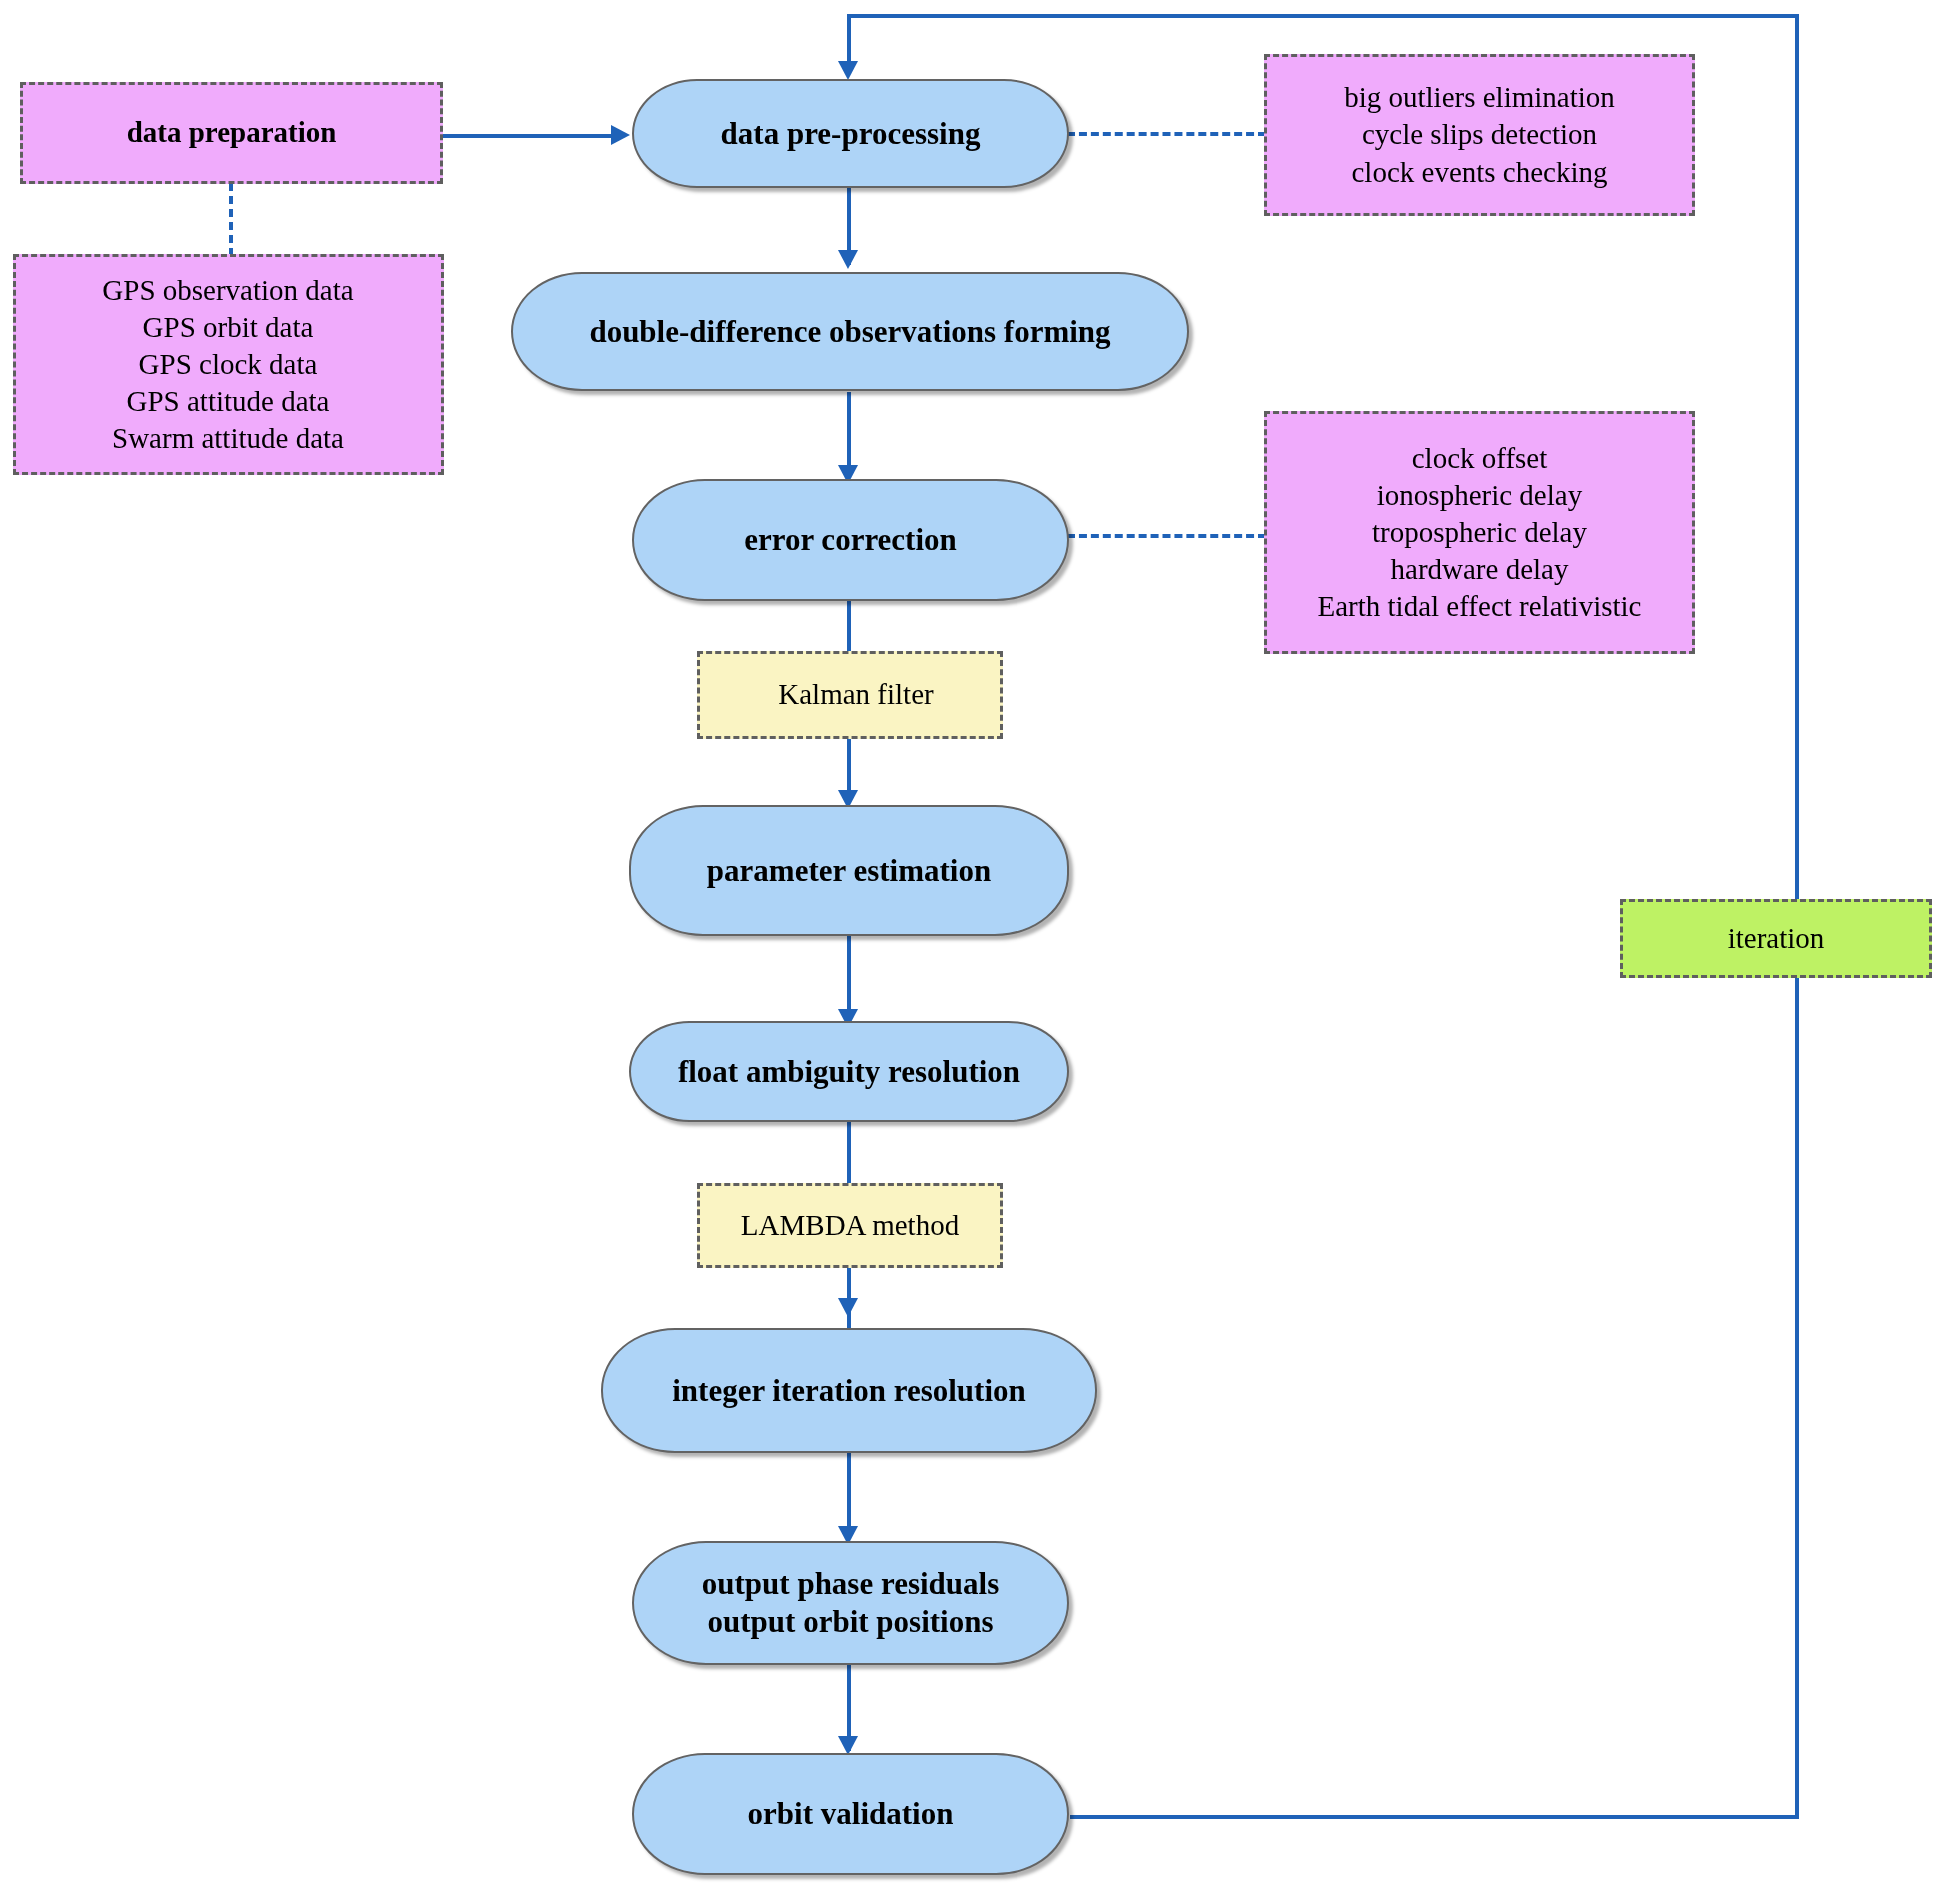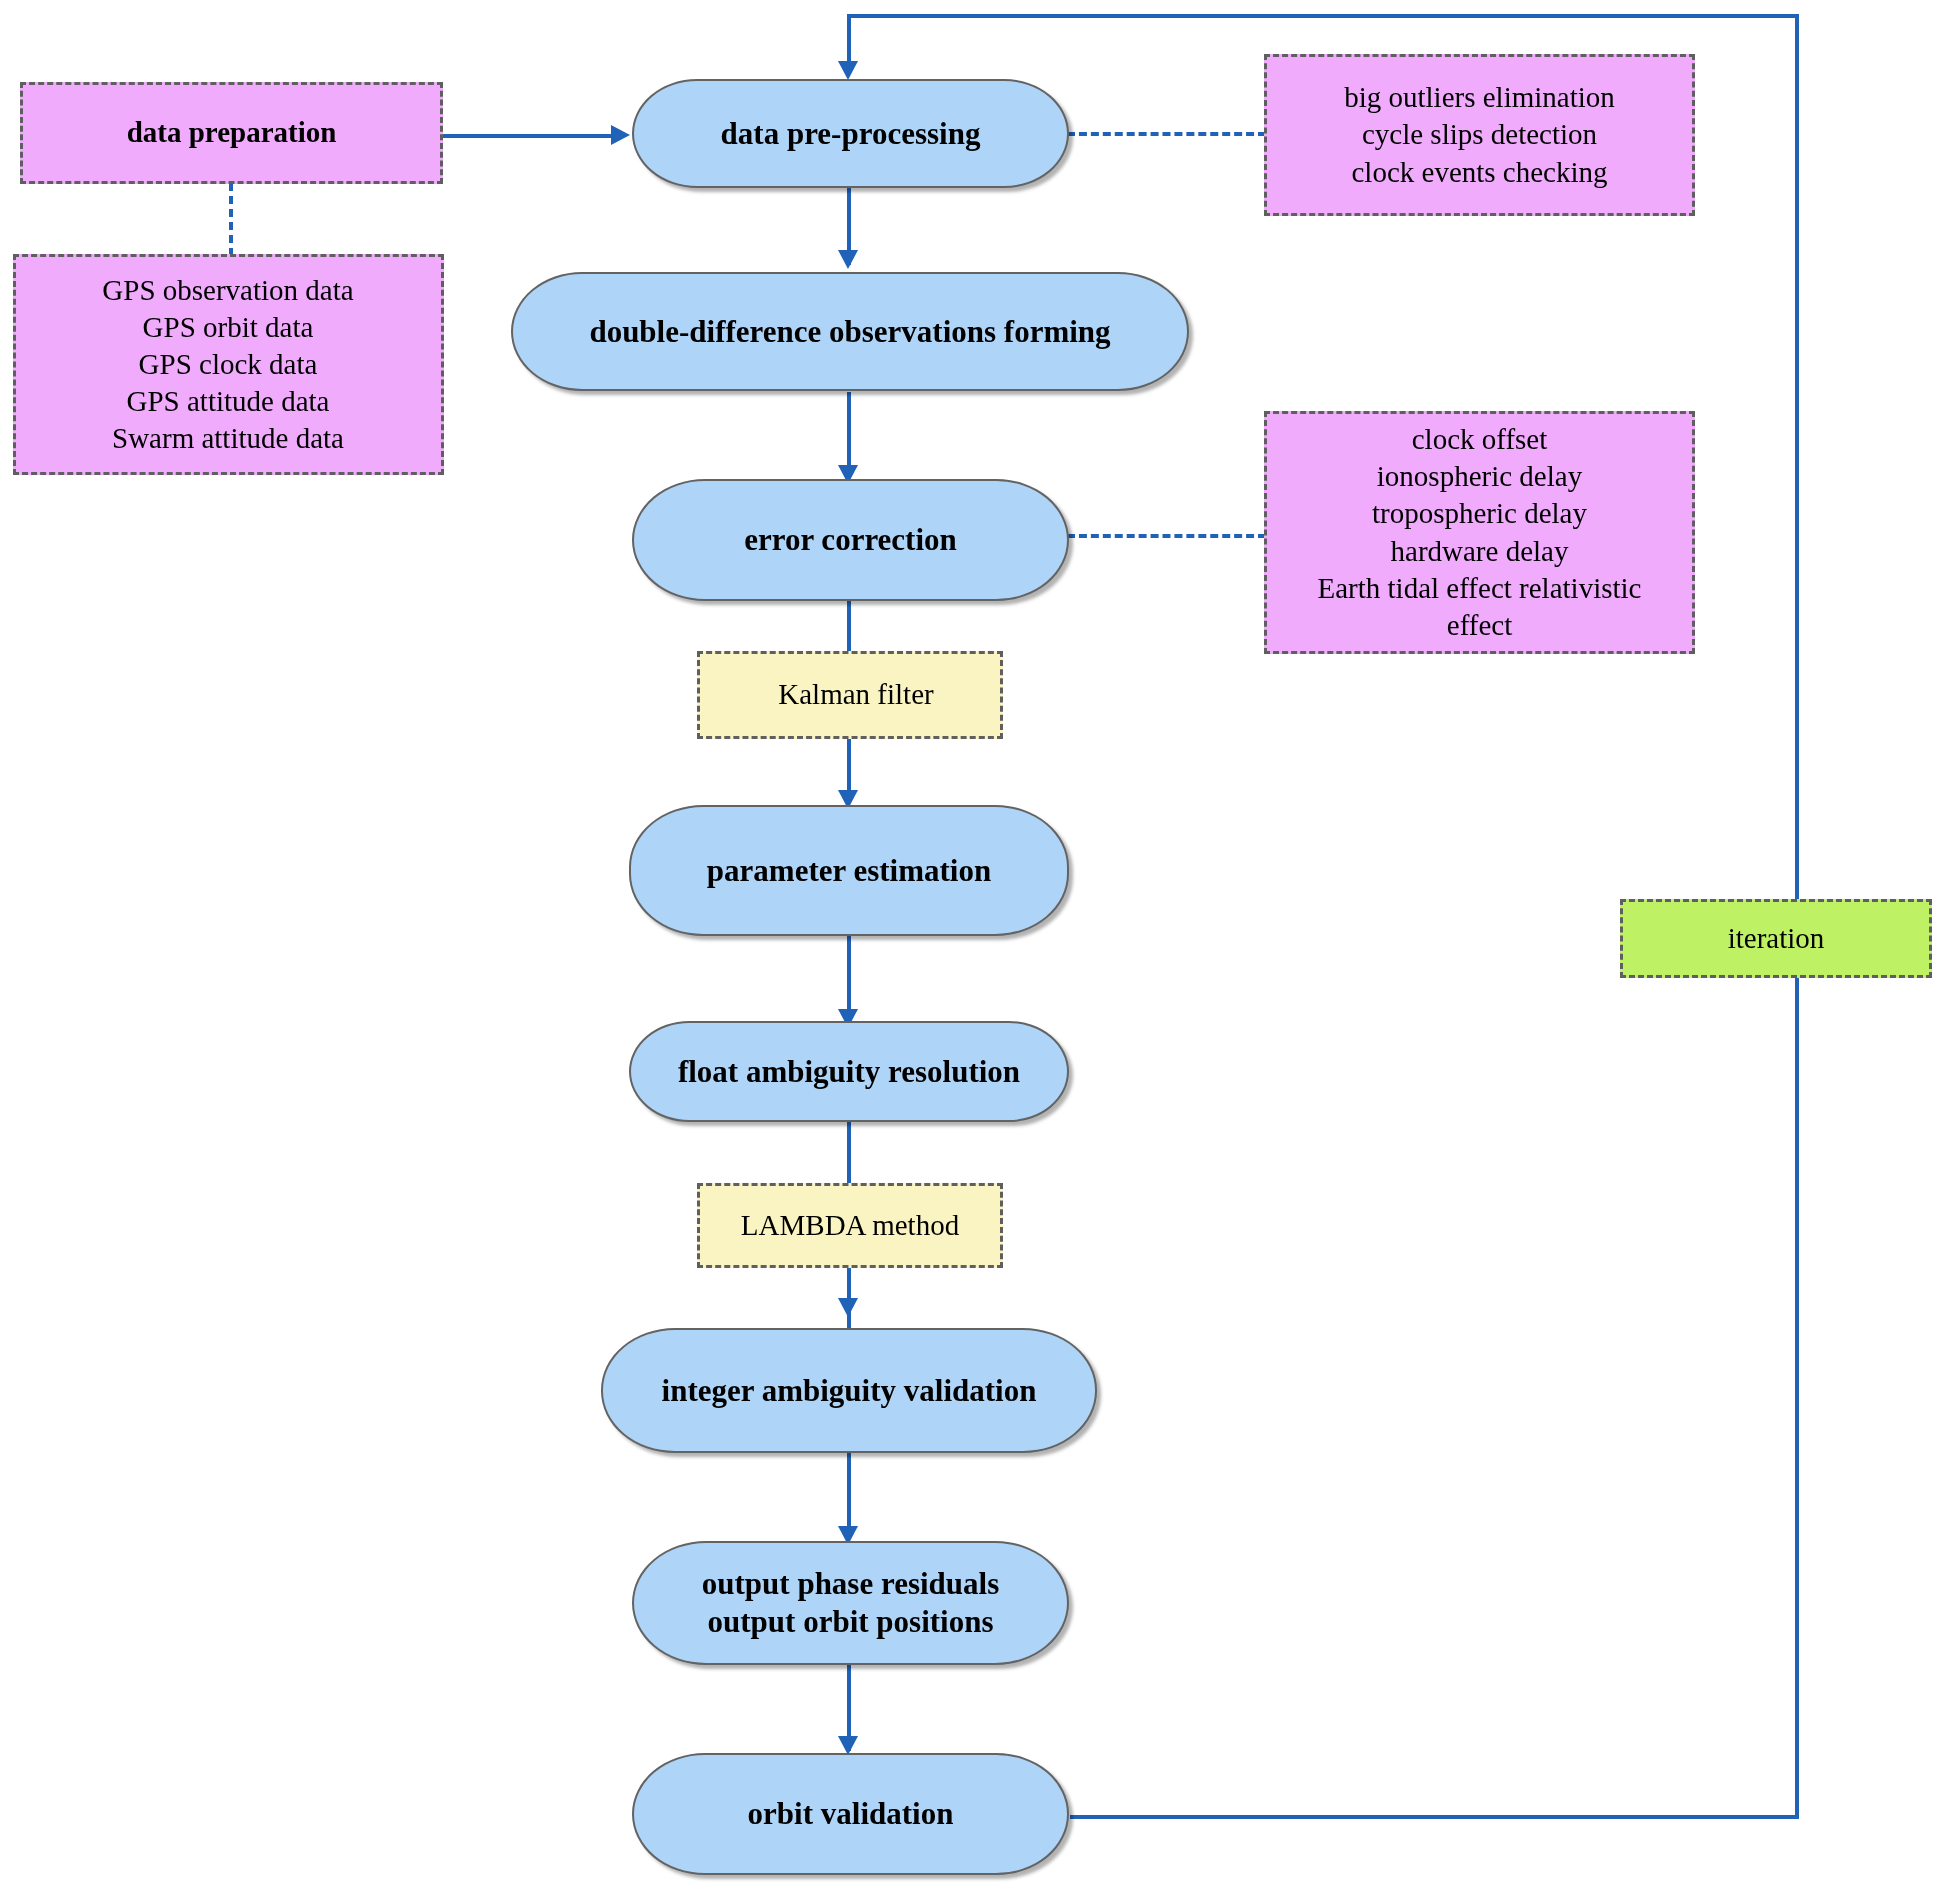--- a/index.html
+++ b/index.html
@@ -173,42 +173,41 @@
     <span>error correction</span>
   </div>
 
   <div class="node note note-blue" style="left:1264px; top:411px; width:431px; height:243px;">
     <div class="lines">
       <div>clock offset</div>
       <div>ionospheric delay</div>
       <div>tropospheric delay</div>
       <div>hardware delay</div>
       <div>Earth tidal effect relativistic</div>
-      <div>effect</div>
     </div>
   </div>
 
   <div class="node note note-yellow" style="left:697px; top:651px; width:306px; height:88px;padding-left:12px;">
     <span>Kalman filter</span>
   </div>
 
   <div class="node proc" style="left:629px; top:805px; width:440px; height:131px;">
     <span>parameter estimation</span>
   </div>
 
   <div class="node proc" style="left:629px; top:1021px; width:440px; height:101px;">
     <span>float ambiguity resolution</span>
   </div>
 
   <div class="node note note-yellow" style="left:697px; top:1183px; width:306px; height:85px;">
     <span>LAMBDA method</span>
   </div>
 
   <div class="node proc" style="left:601px; top:1328px; width:496px; height:125px;">
-    <span>integer ambiguity validation</span>
+    <span>integer iteration resolution</span>
   </div>
 
   <div class="node proc" style="left:632px; top:1541px; width:437px; height:124px;">
     <div class="lines">
       <div>output phase residuals</div>
       <div>output orbit positions</div>
     </div>
   </div>
 
   <div class="node proc" style="left:632px; top:1753px; width:437px; height:122px;">

